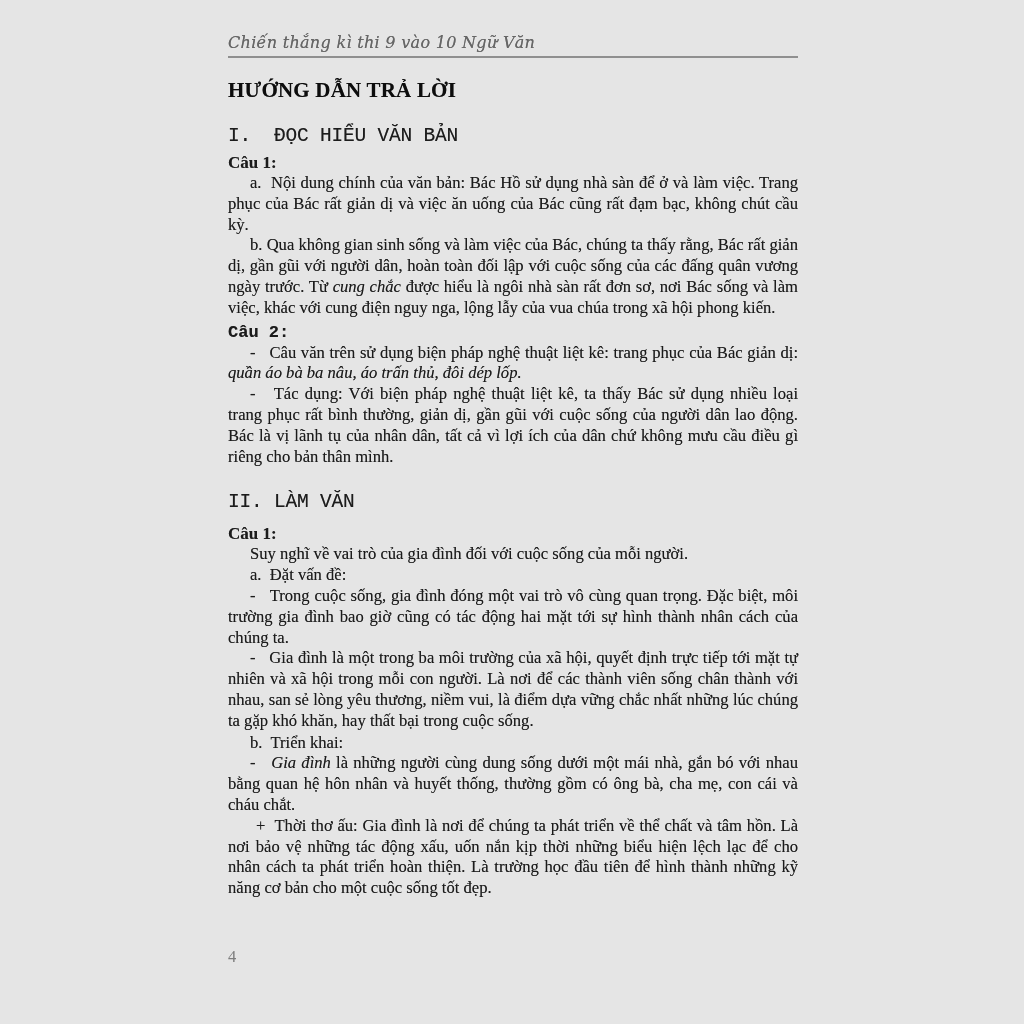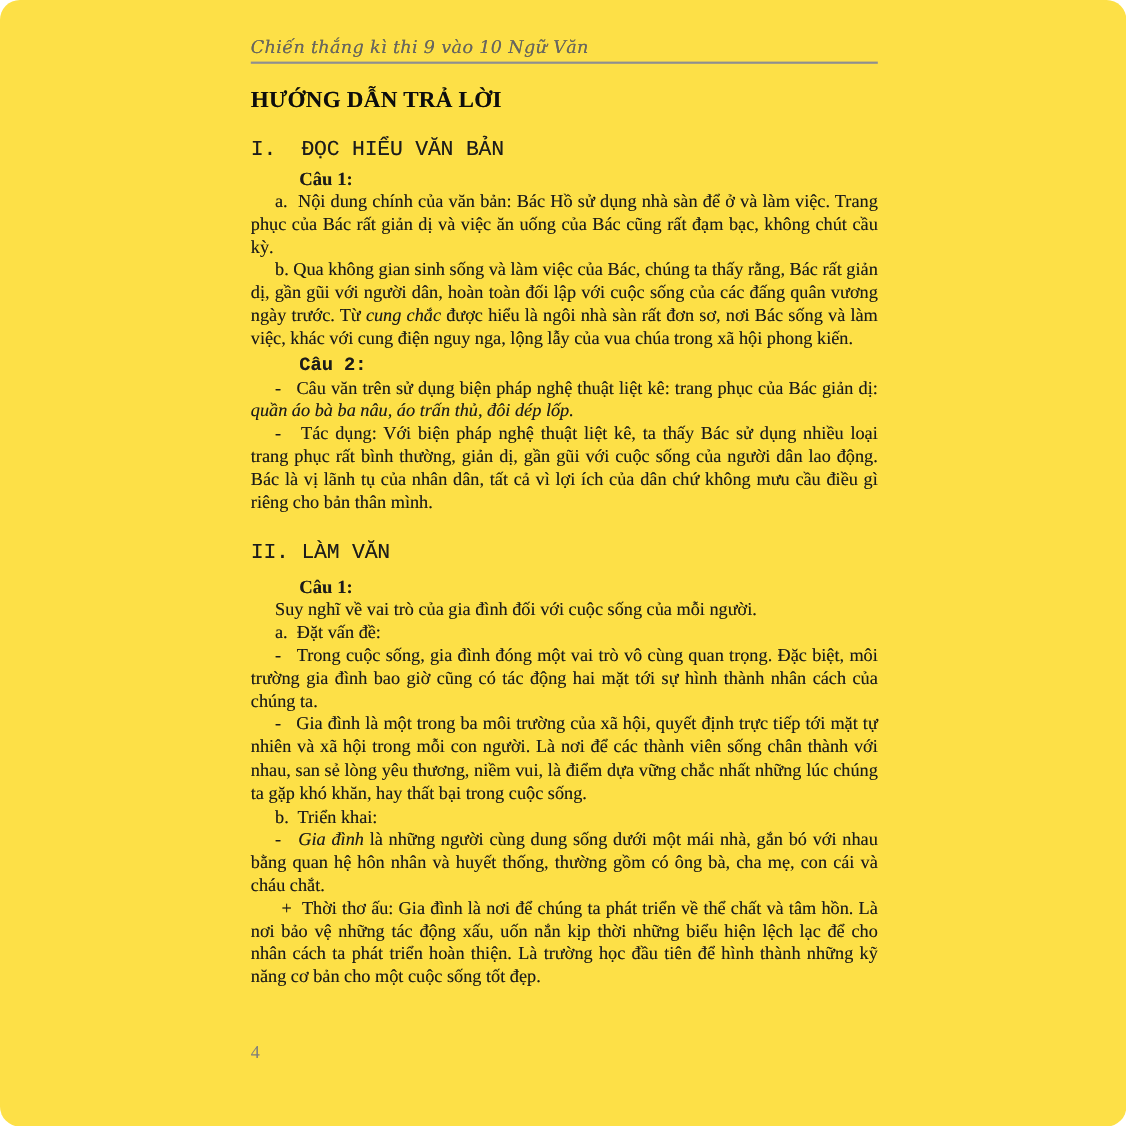--- a/index.html
+++ b/index.html
@@ -1,39 +1,39 @@
 <!DOCTYPE html>
 <html><head>
 <meta charset="utf-8">
 <style>
   html,body{margin:0;padding:0;background:#ffffff;}
   .page{
-    position:relative;width:1024px;height:1024px;background:#fde047;
-    font-family:"Liberation Serif",serif;color:#1b1b1b;overflow:hidden;border-radius:18px;
+    position:relative;width:1024px;height:1024px;background:#e5e5e5;
+    font-family:"Liberation Serif",serif;color:#1b1b1b;overflow:hidden;
   }
   .content{
     position:absolute;left:228px;top:33px;width:570px;
     text-shadow:0 0 0.3px rgba(0,0,0,0.45);
   }
   .running-header{
     font-family:"DejaVu Serif",serif;font-style:italic;color:#666666;
     font-size:16px;letter-spacing:0.3px;padding-bottom:4px;
     border-bottom:2px solid #8f8f8f;
   }
   .page-title{
     margin-top:20px;font-weight:700;font-size:21px;
     color:#0d0d0d;letter-spacing:0.2px;
   }
   .sec-heading{
     font-family:Liberation Mono, monospace;font-size:19.5px;
     color:#1c1c1c;letter-spacing:-0.2px;
   }
   .sec-heading.first{margin-top:22px;margin-bottom:5px;}
   .sec-heading.second{margin-top:24px;margin-bottom:10px;}
-  .cau-label{font-weight:700;font-size:17px;line-height:21px;margin-left:44px;}
+  .cau-label{font-weight:700;font-size:17px;line-height:21px;}
   .cau-label.gap{margin-top:3px;font-family:Liberation Mono, monospace;}
   .cau-label.gap2{margin-top:2px;}
   .p{
     font-size:16.6px;line-height:20.8px;text-align:justify;
     text-indent:22px;margin:0;color:#1b1b1b;
   }
   .p.plus{text-indent:28px;}
   .blabel{
     font-weight:400;font-size:16.6px;line-height:20.8px;text-indent:22px;margin:0;
   }

